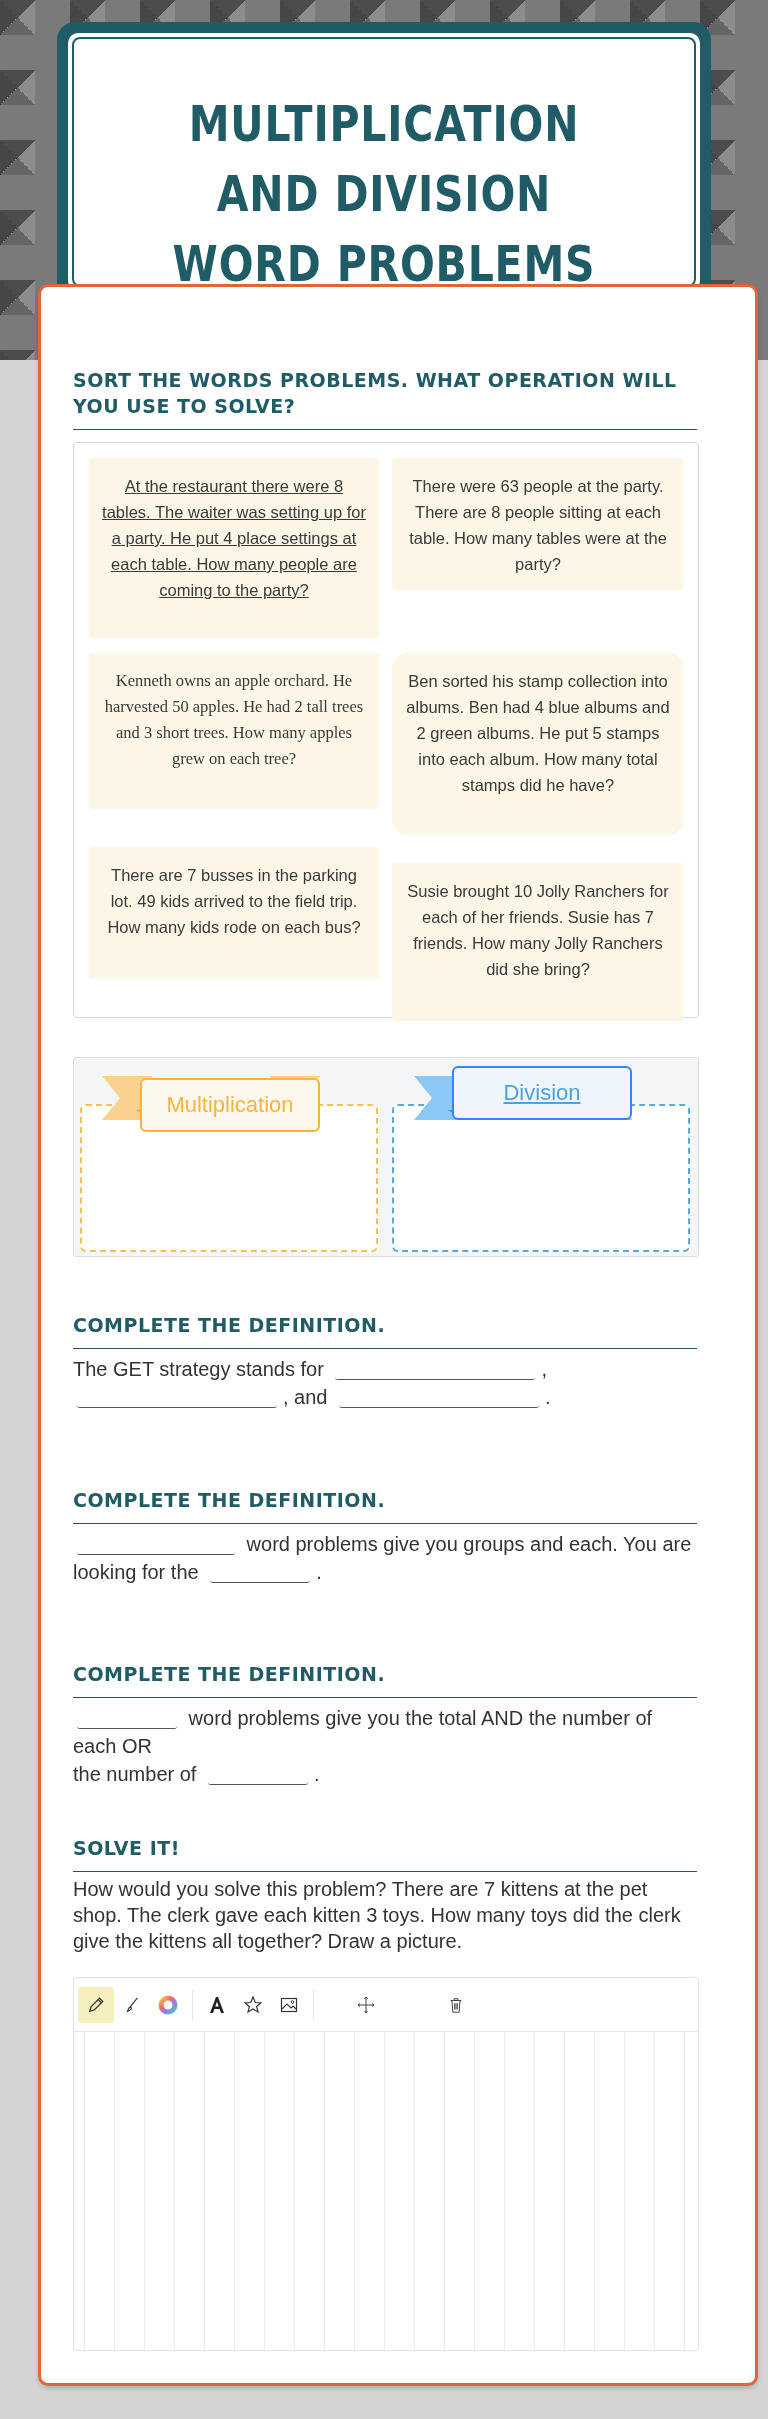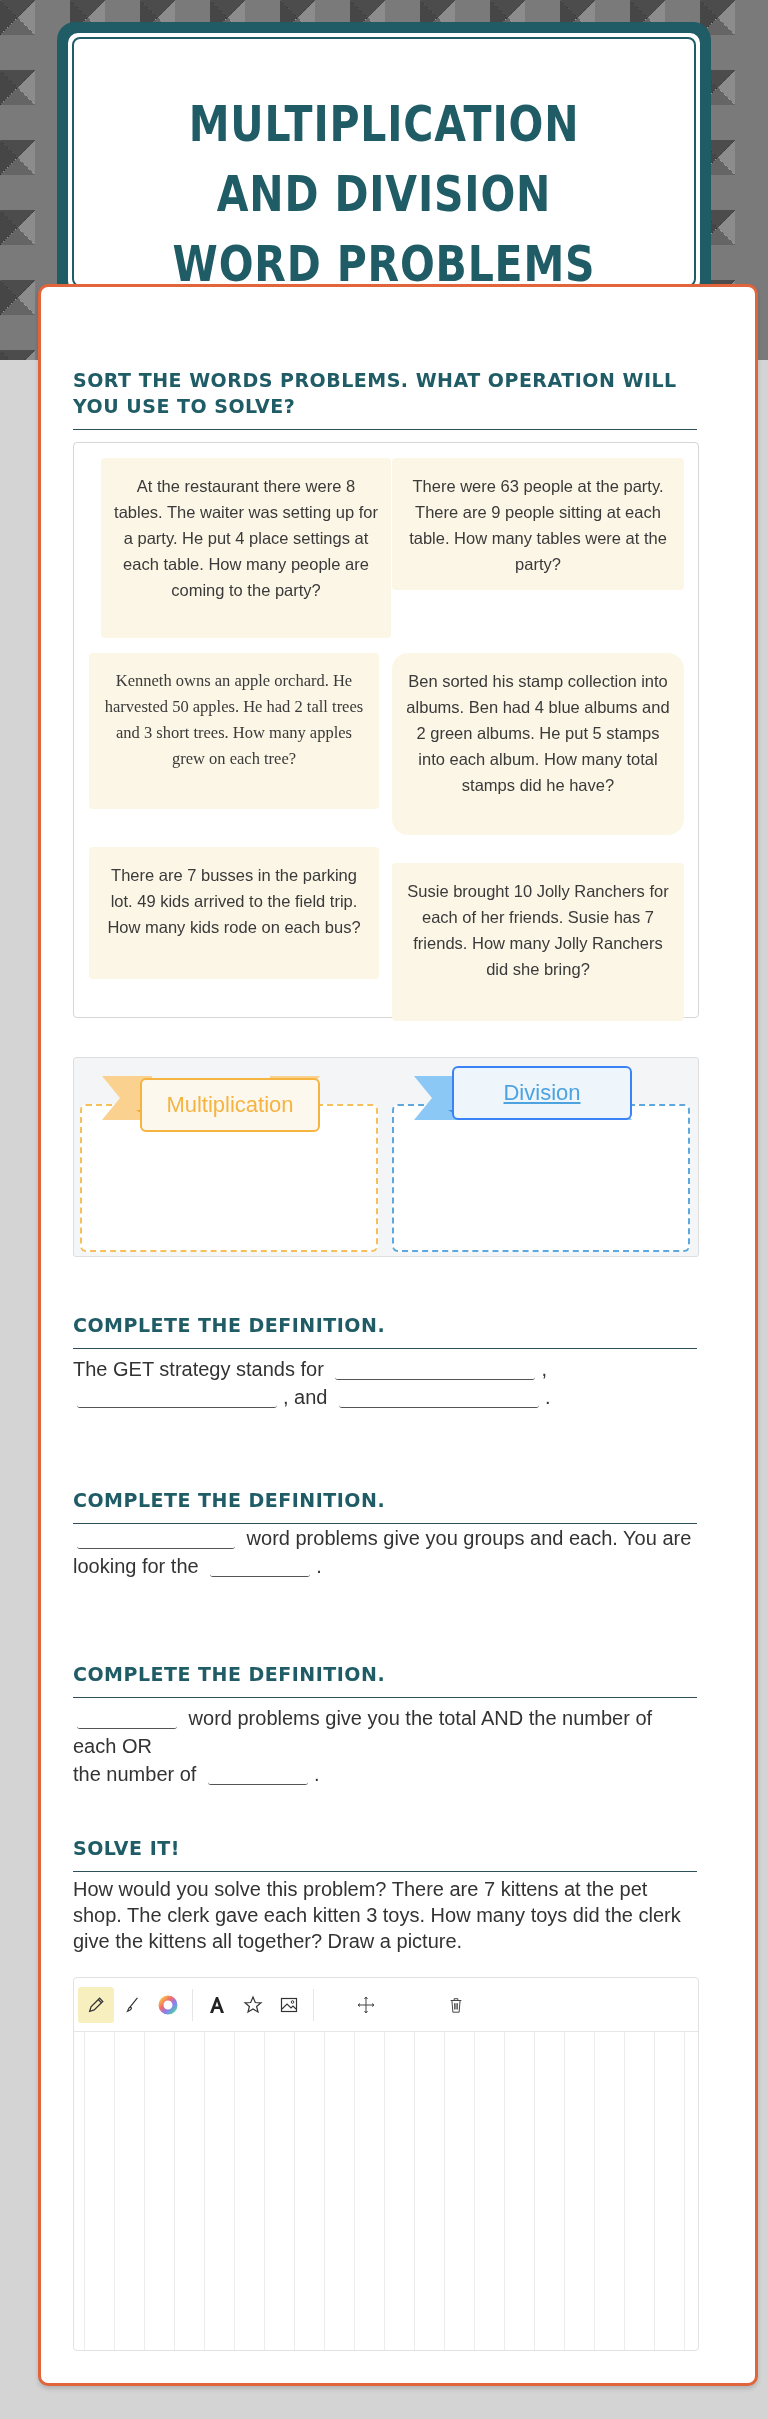--- a/index.html
+++ b/index.html
@@ -138,22 +138,22 @@
 </div>
 
 <div class="main-card">
 
   <div class="section" style="top:80px;">
     <h2 class="section-title">Sort the words problems. What operation will you use to solve?</h2>
     <hr class="section-rule">
   </div>
 
   <div class="sort-box">
-    <div class="card" style="left:27px; top:15px; width:290px; height:180px;">At the restaurant there were 8 tables. The waiter was setting up for a party. He put 4 place settings at each table. How many people are coming to the party?</div>
-    <div class="card" style="left:318px; top:15px; width:292px; height:132px;">There were 63 people at the party. There are 9 people sitting at each table. How many tables were at the party?</div>
+    <div class="card" style="left:15px; top:15px; width:290px; height:180px;text-decoration:underline;">At the restaurant there were 8 tables. The waiter was setting up for a party. He put 4 place settings at each table. How many people are coming to the party?</div>
+    <div class="card" style="left:318px; top:15px; width:292px; height:132px;">There were 63 people at the party. There are 8 people sitting at each table. How many tables were at the party?</div>
     <div class="card" style="left:15px; top:210px; width:290px; height:156px;font-family:Liberation Serif, serif;">Kenneth owns an apple orchard. He harvested 50 apples. He had 2 tall trees and 3 short trees. How many apples grew on each tree?</div>
     <div class="card" style="left:318px; top:210px; width:292px; height:182px;border-radius:16px;">Ben sorted his stamp collection into albums. Ben had 4 blue albums and 2 green albums. He put 5 stamps into each album. How many total stamps did he have?</div>
     <div class="card" style="left:15px; top:404px; width:290px; height:132px;">There are 7 busses in the parking lot. 49 kids arrived to the field trip. How many kids rode on each bus?</div>
     <div class="card" style="left:318px; top:420px; width:292px; height:158px;">Susie brought 10 Jolly Ranchers for each of her friends. Susie has 7 friends. How many Jolly Ranchers did she bring?</div>
   </div>
 
   <div class="drop-area">
     <div class="dropzone dz-mult"></div>
     <div class="dropzone dz-div"></div>
 
@@ -189,21 +189,21 @@
       <span>The GET strategy stands for</span>
       <span class="blank" style="width:200px;"></span><span>,</span><br>
       <span class="blank" style="width:200px; margin-left:4px;"></span><span>, and</span>
       <span class="blank" style="width:200px;"></span><span>.</span>
     </div>
   </div>
 
   <div class="section" style="top:1200px;">
     <h2 class="section-title">Complete the definition.</h2>
     <hr class="section-rule">
-    <div class="body-text" style="margin-top:0;">
+    <div class="body-text" style="margin-top:6px;">
       <span class="blank" style="width:158px; margin-left:4px;"></span>
       <span>word problems give you groups and each. You are</span><br>
       <span>looking for the</span>
       <span class="blank" style="width:100px;"></span><span>.</span>
     </div>
   </div>
 
   <div class="section" style="top:1374px;">
     <h2 class="section-title">Complete the definition.</h2>
     <hr class="section-rule">

